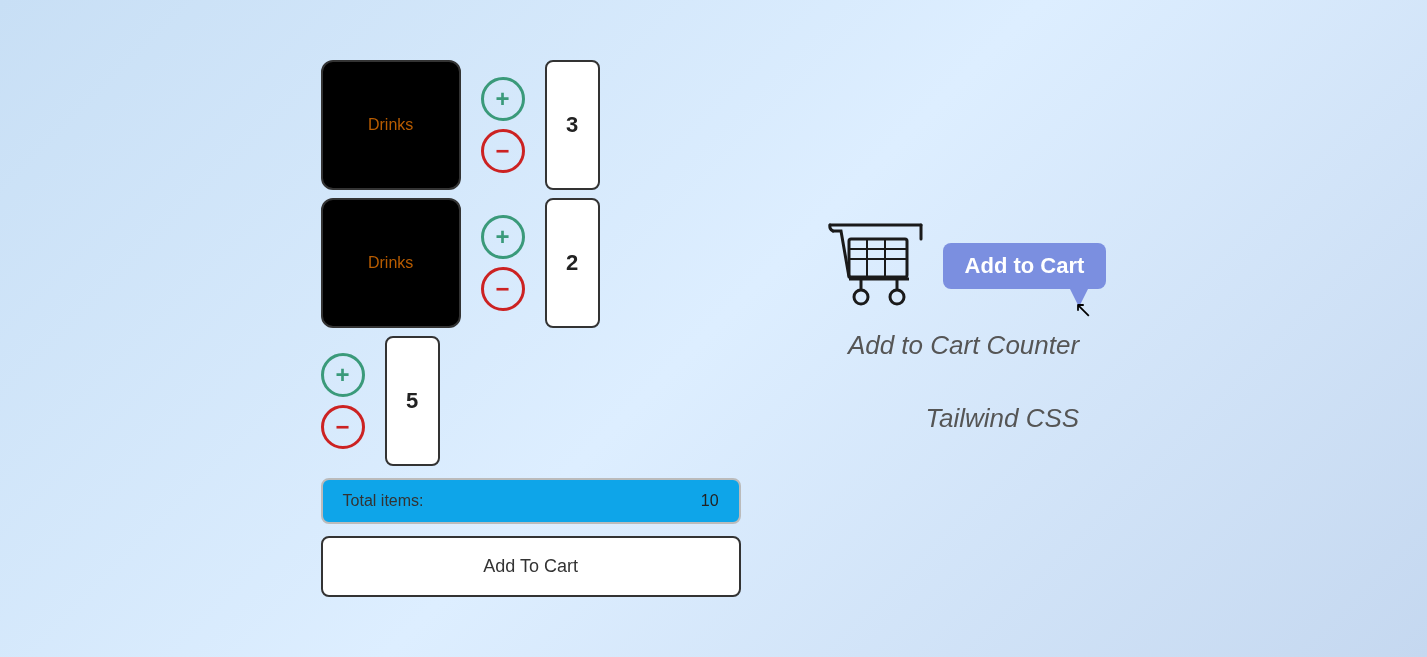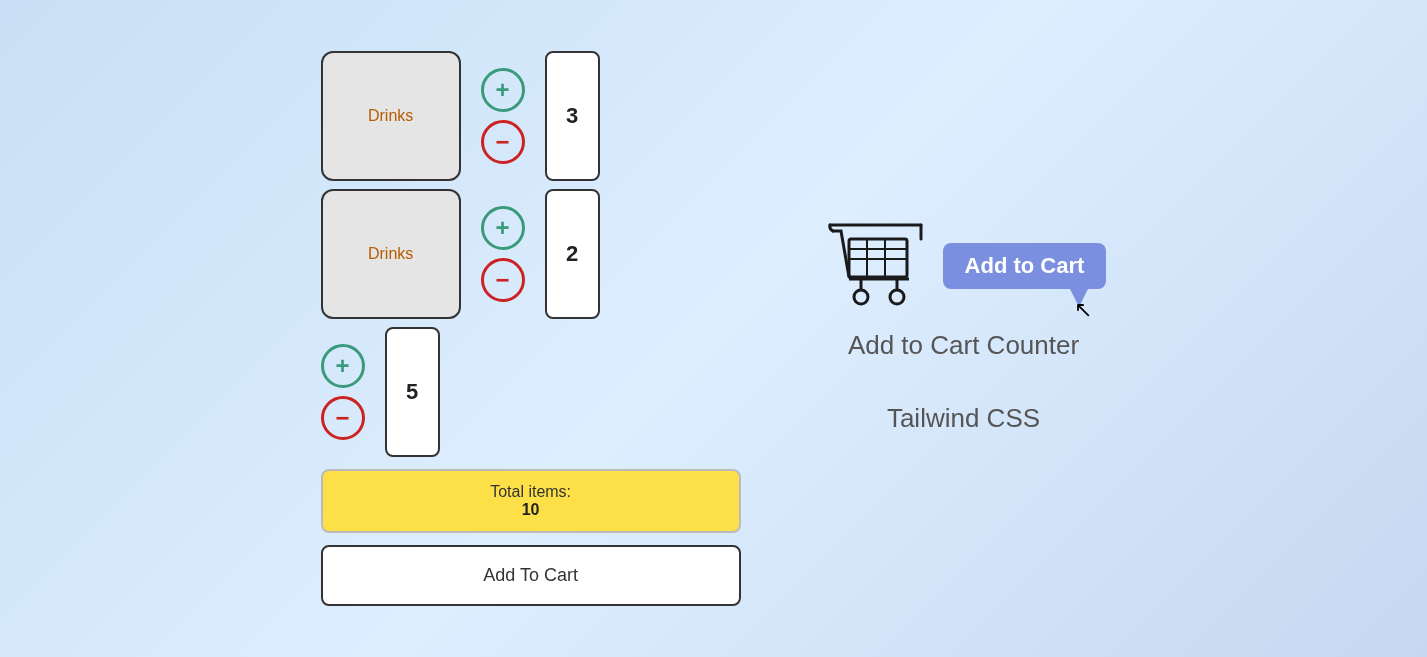--- a/index.html
+++ b/index.html
@@ -42,21 +42,21 @@
     }
 
     .item-label-box {
       width: 140px;
       height: 130px;
       border: 2px solid #333;
       border-radius: 12px;
       display: flex;
       align-items: center;
       justify-content: center;
-      background: #e5e5e5;
+      background: #000000;
       font-size: 16px;
     }
 
     .item-label-box span {
       color: #b85c00;
       font-size: 16px;
     }
 
     .controls-col {
       display: flex;
@@ -99,35 +99,35 @@
       display: flex;
       align-items: center;
       justify-content: center;
       font-size: 22px;
       font-weight: bold;
       color: #222;
     }
 
     .total-row {
       display: flex;
-      flex-direction: column;
+      flex-direction: row;
       align-items: center;
       justify-content: space-between;
       border: 2px solid #bbb;
       border-radius: 8px;
-      background: #fde047;
+      background: #0ea5e9;
       padding: 12px 20px;
       font-size: 16px;
       color: #333;
       margin-top: 4px;
     }
 
     .total-value {
       font-size: 16px;
-      font-weight: bold;
+      font-weight: normal;
       color: #222;
     }
 
     .add-to-cart-btn {
       background: #fff;
       border: 2px solid #333;
       border-radius: 8px;
       padding: 18px;
       font-size: 18px;
       color: #333;
@@ -188,22 +188,23 @@
       font-size: 22px;
     }
 
     .badge-wrapper {
       position: relative;
       display: inline-block;
     }
 
     .right-title {
       font-size: 26px;
+      font-style: italic;
       color: #555;
-      text-align: center;
+      text-align: right;
       line-height: 1.4;
     }
   </style>
 </head>
 <body>
 
 <div class="page-container">
 
   <div class="left-panel">
 

